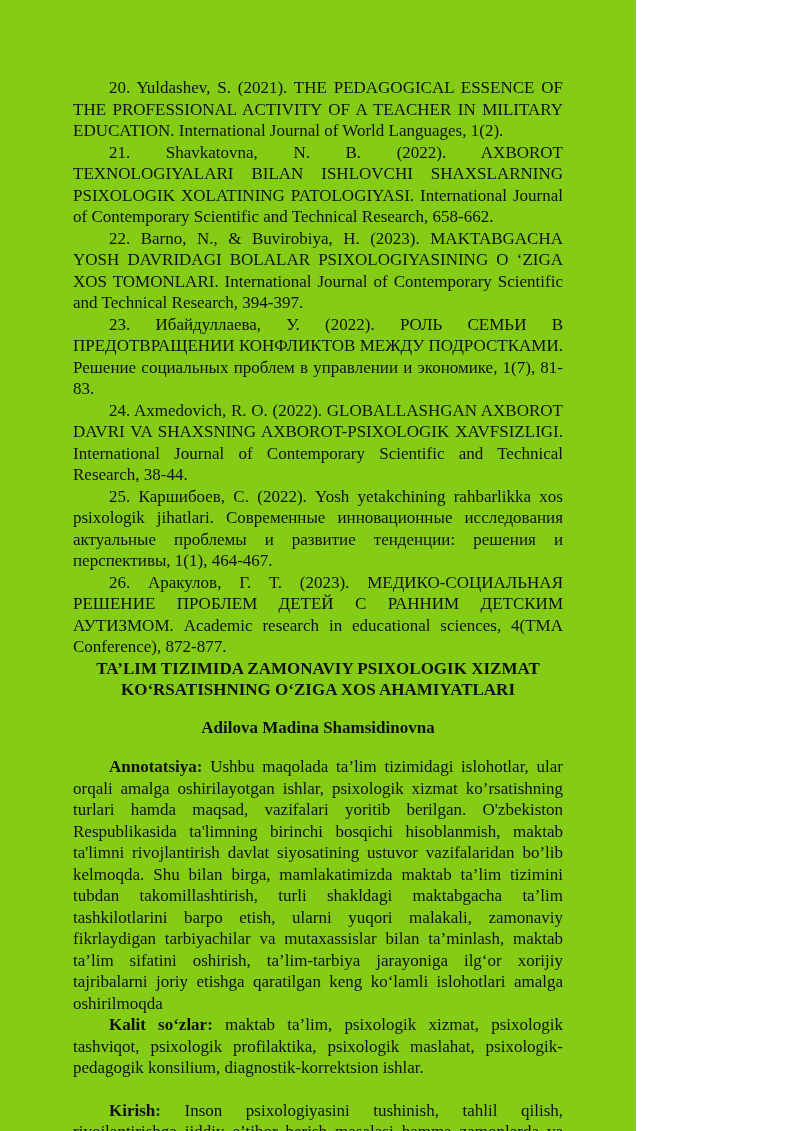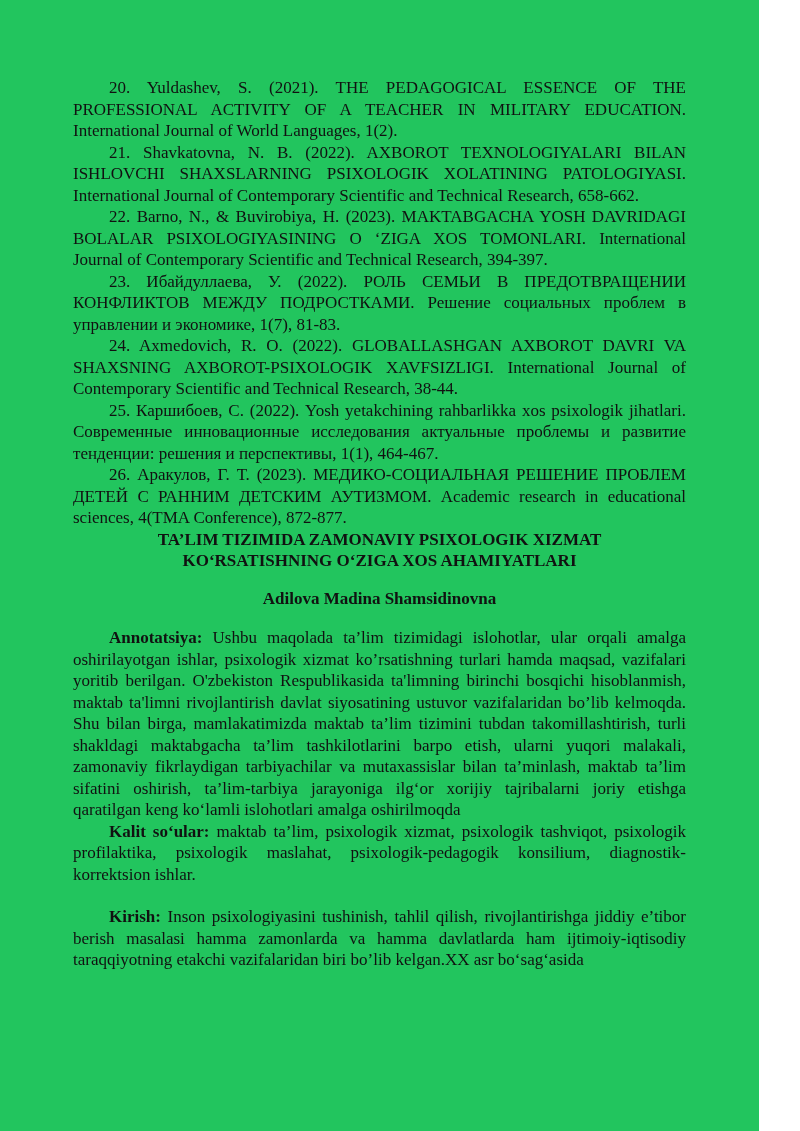--- a/index.html
+++ b/index.html
@@ -1,21 +1,21 @@
 <!DOCTYPE html>
 <html><head>
 <meta charset="utf-8">
 <style>
   * { margin: 0; padding: 0; box-sizing: border-box; }
   html, body { background: #ffffff; }
   .page {
     position: relative;
-    width: 759px;
+    width: 636px;
     height: 1131px;
-    background: #22c55e;
+    background: #84cc16;
     color: #111111;
     font-family: "Liberation Serif", "DejaVu Serif", serif;
     font-size: 17px;
     line-height: 21.5px;
     overflow: hidden;
   }
   .content {
     position: absolute;
     left: 73px;
     right: 73px;
@@ -63,21 +63,21 @@
     <div class="title-block">TA’LIM TIZIMIDA ZAMONAVIY PSIXOLOGIK XIZMAT
 KO‘RSATISHNING O‘ZIGA XOS AHAMIYATLARI</div>
 
     <div class="author-line">Adilova Madina Shamsidinovna</div>
 
     <div class="para annotation-para">
       <span class="bold">Annotatsiya:</span><span> Ushbu maqolada ta’lim tizimidagi islohotlar, ular orqali amalga oshirilayotgan ishlar, psixologik xizmat ko’rsatishning turlari hamda maqsad, vazifalari yoritib berilgan. O'zbekiston Respublikasida ta'limning birinchi bosqichi hisoblanmish, maktab ta'limni rivojlantirish davlat siyosatining ustuvor vazifalaridan bo’lib kelmoqda. Shu bilan birga, mamlakatimizda maktab ta’lim tizimini tubdan takomillashtirish, turli shakldagi maktabgacha ta’lim tashkilotlarini barpo etish, ularni yuqori malakali, zamonaviy fikrlaydigan tarbiyachilar va mutaxassislar bilan ta’minlash, maktab ta’lim sifatini oshirish, ta’lim-tarbiya jarayoniga ilg‘or xorijiy tajribalarni joriy etishga qaratilgan keng ko‘lamli islohotlari amalga oshirilmoqda</span>
     </div>
 
     <div class="para">
-      <span class="bold">Kalit so‘ular:</span><span> maktab ta’lim, psixologik xizmat, psixologik tashviqot, psixologik profilaktika, psixologik maslahat, psixologik-pedagogik konsilium, diagnostik-korrektsion ishlar.</span>
+      <span class="bold">Kalit so‘zlar:</span><span> maktab ta’lim, psixologik xizmat, psixologik tashviqot, psixologik profilaktika, psixologik maslahat, psixologik-pedagogik konsilium, diagnostik-korrektsion ishlar.</span>
     </div>
 
     <div class="para intro-para">
       <span class="bold">Kirish:</span><span> Inson psixologiyasini tushinish, tahlil qilish, rivojlantirishga jiddiy e’tibor berish masalasi hamma zamonlarda va hamma davlatlarda ham ijtimoiy-iqtisodiy taraqqiyotning etakchi vazifalaridan biri bo’lib kelgan.XX asr bo‘sag‘asida</span>
     </div>
 
 
   </div>
 </div>
 

